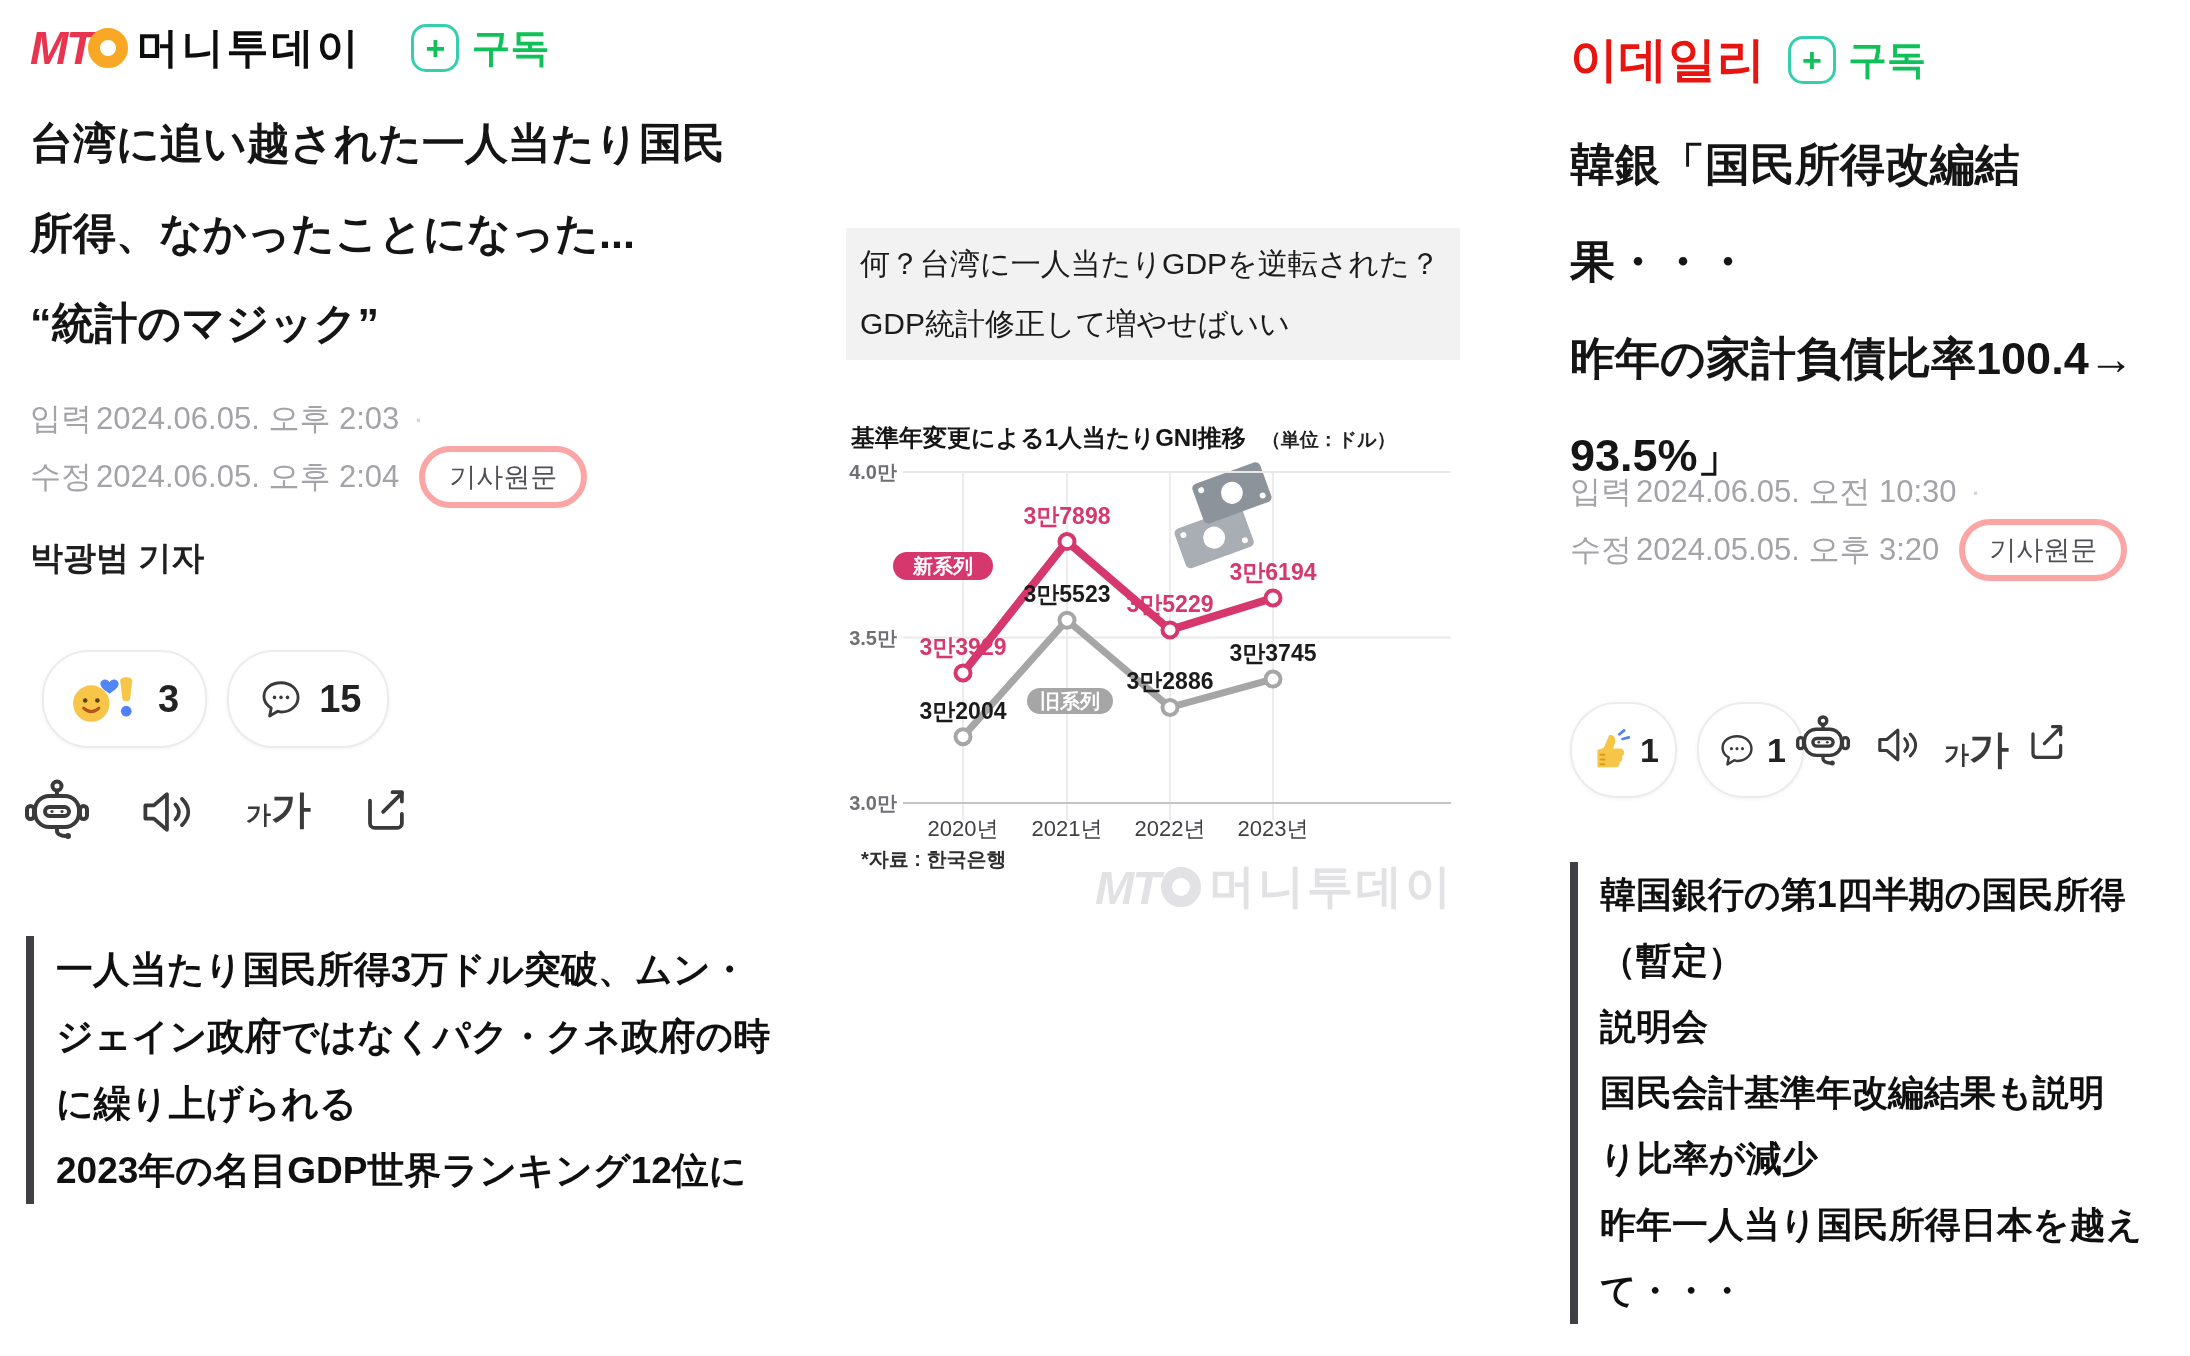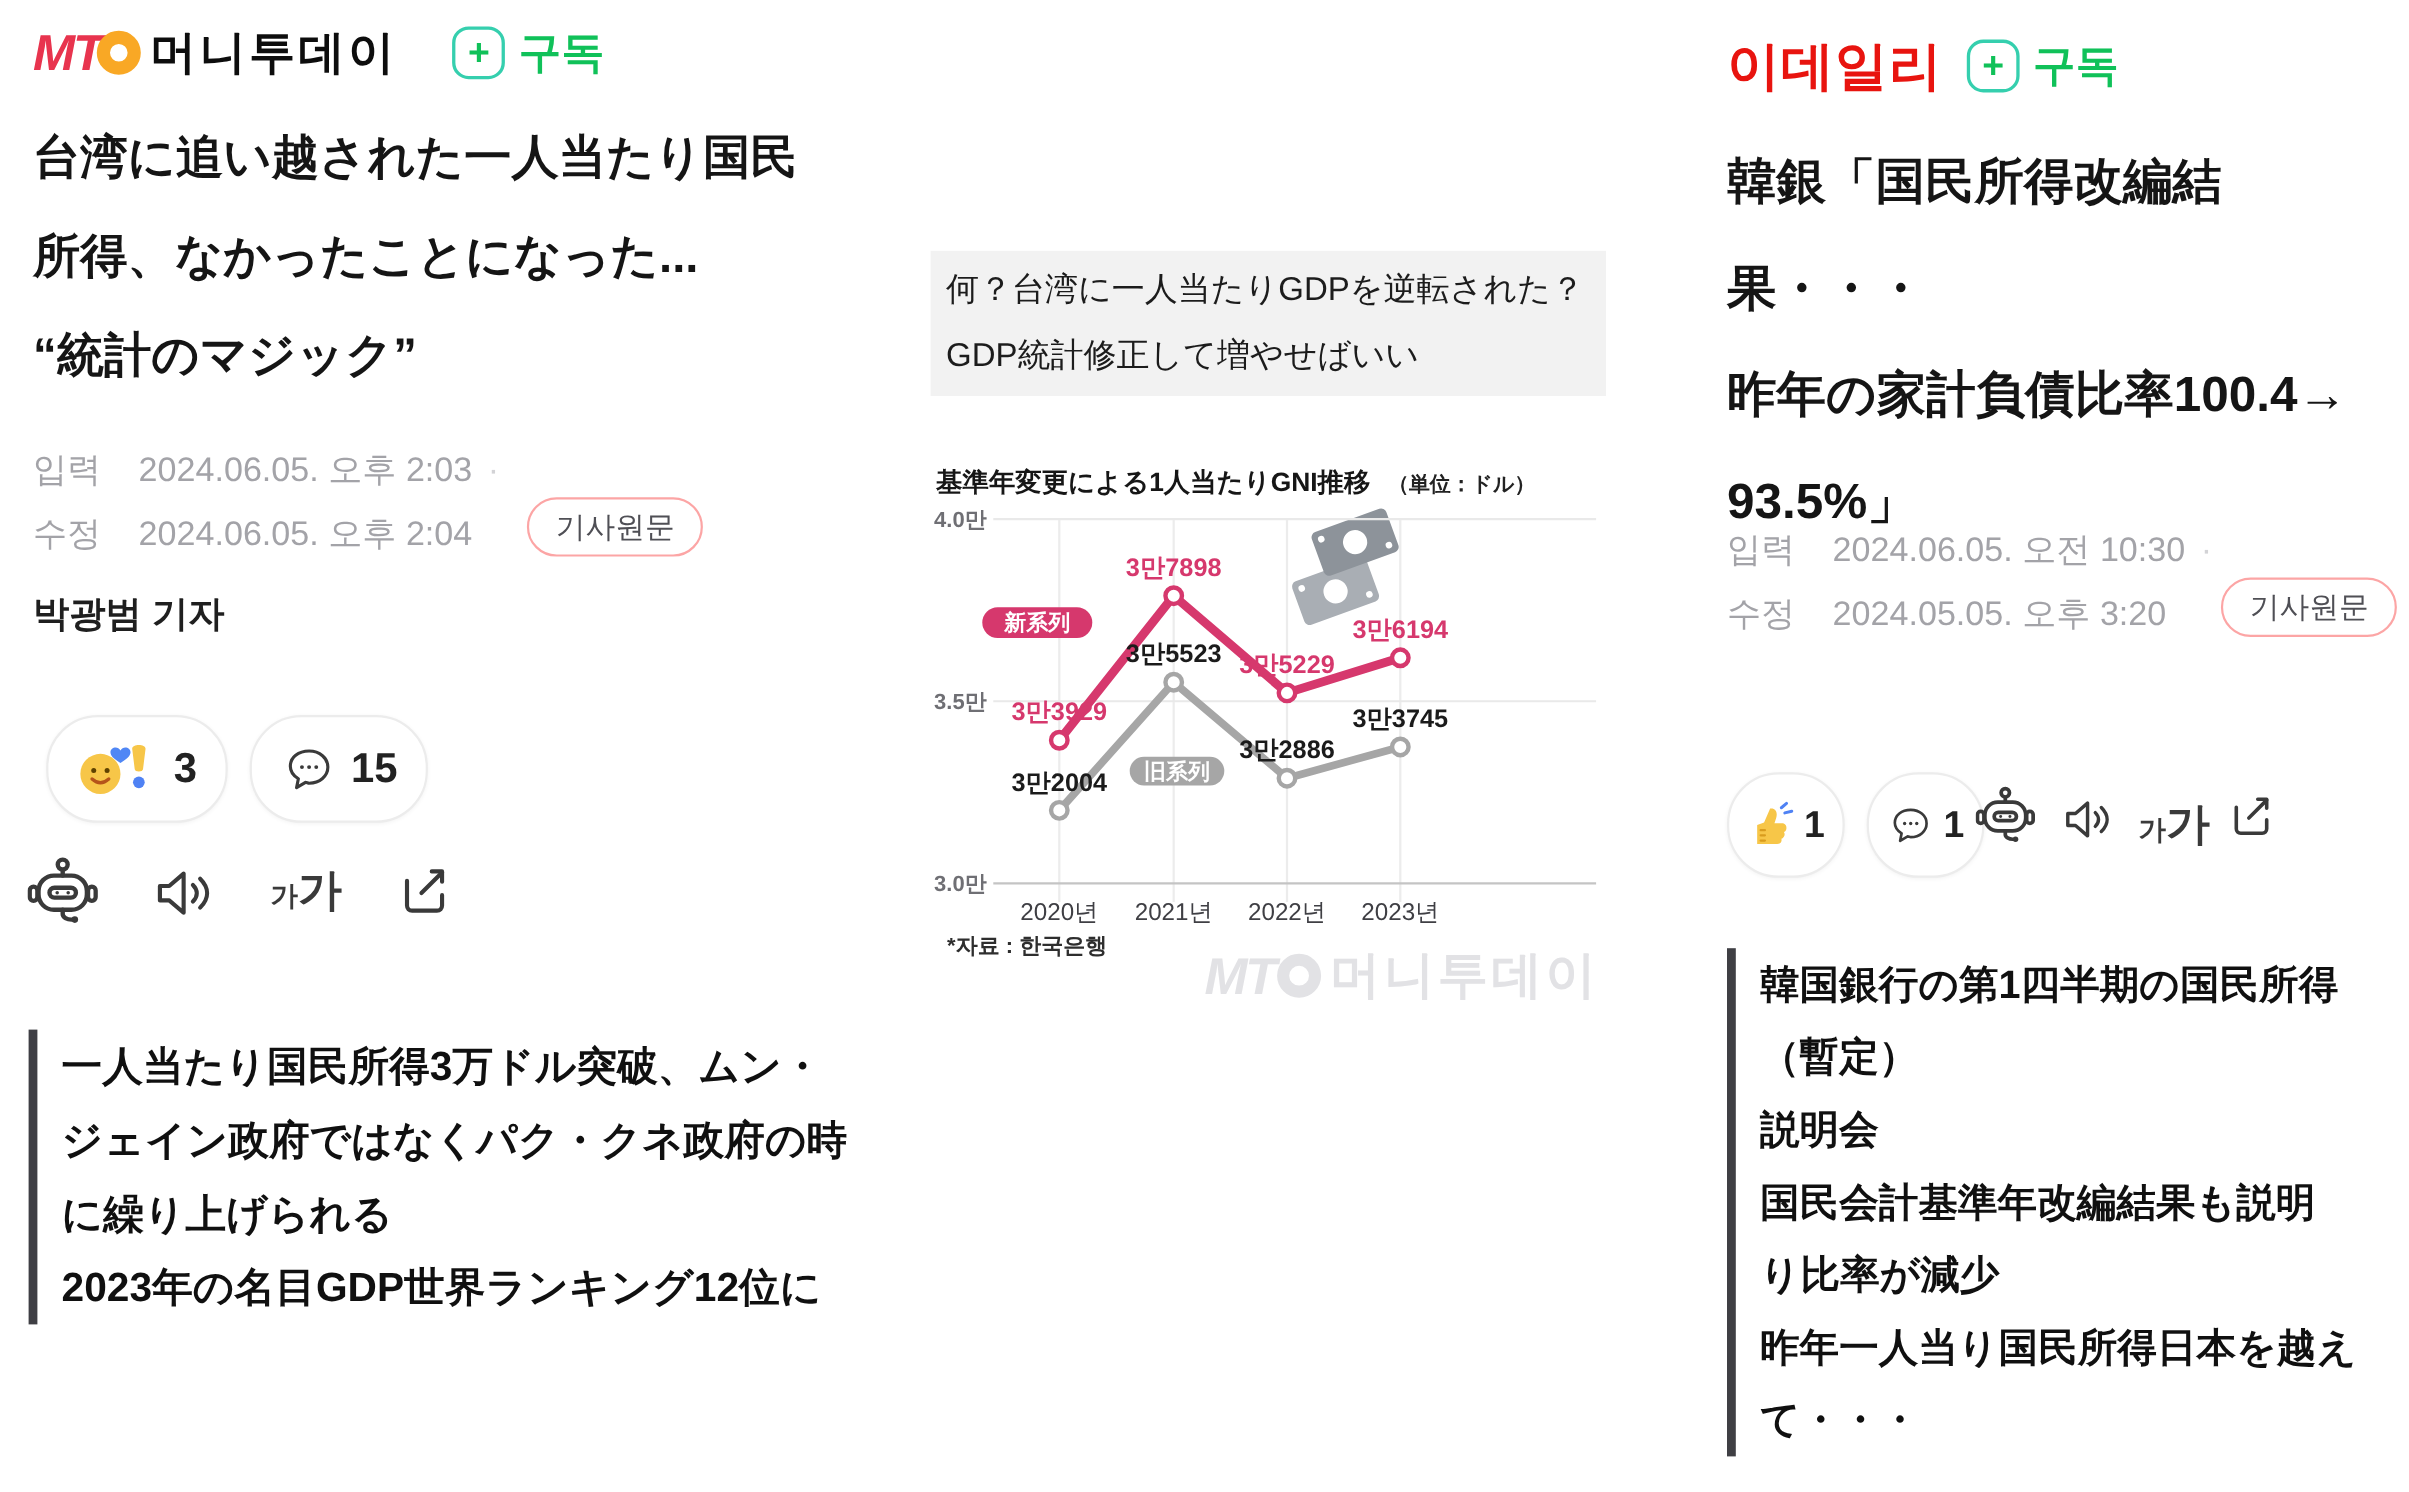--- a/index.html
+++ b/index.html
@@ -15,24 +15,24 @@
   .plusbox{width:42px;height:42px;border:3px solid #35cfae;border-radius:15px;display:inline-flex;align-items:center;justify-content:center;
            font-size:34px;font-weight:700;color:#10c159;line-height:1;background:#fff;cursor:pointer;}
   .sub-label{font-size:39px;font-weight:900;color:#10c159;margin-left:12px;cursor:pointer;}
   .edaily-name{font-size:48px;font-weight:900;color:#e8140f;letter-spacing:1px;}
 
   
   .headline-l{width:745px;font-size:43px;line-height:90px;font-weight:800;color:#151515;}
   .headline-r{width:620px;font-size:45px;line-height:97px;font-weight:800;color:#151515;}
 
   
-  .meta-row{display:flex;align-items:flex-end;height:58px;font-size:31px;color:#a3a3a8;font-weight:500;gap:30px;}
+  .meta-row{display:flex;align-items:center;height:58px;font-size:31px;color:#a3a3a8;font-weight:500;}
   .meta-row .t{margin-left:4px;}
   .meta-dot::after{content:"·";color:#d3d3d6;margin-left:14px;}
-  .orig-pill{margin-left:20px;padding:7px 24px;border:2px solid #fca5a5;border-radius:32px;font-size:27px;color:#4f4f55;background:#fff;cursor:pointer;}
+  .orig-pill{margin-left:20px;padding:7px 24px;border:6px solid #fca5a5;border-radius:32px;font-size:27px;color:#4f4f55;background:#fff;cursor:pointer;}
 
   .reporter{font-size:33px;font-weight:600;color:#1f1f1f;}
 
   
   .pill-row{display:flex;align-items:center;gap:20px;}
   .pill{display:inline-flex;align-items:center;gap:12px;height:94px;border:2px solid #ececec;border-radius:47px;
         padding:0 26px;background:#fff;box-shadow:0 1px 4px rgba(0,0,0,.05);font-size:38px;font-weight:600;color:#222;cursor:pointer;}
   .pill.small{height:92px;padding:0 16px;gap:8px;font-size:34px;}
   .icon{display:inline-flex;align-items:center;justify-content:center;cursor:pointer;}
   .fontsize{display:inline-flex;align-items:baseline;color:#3a3a3a;font-weight:600;cursor:pointer;}

